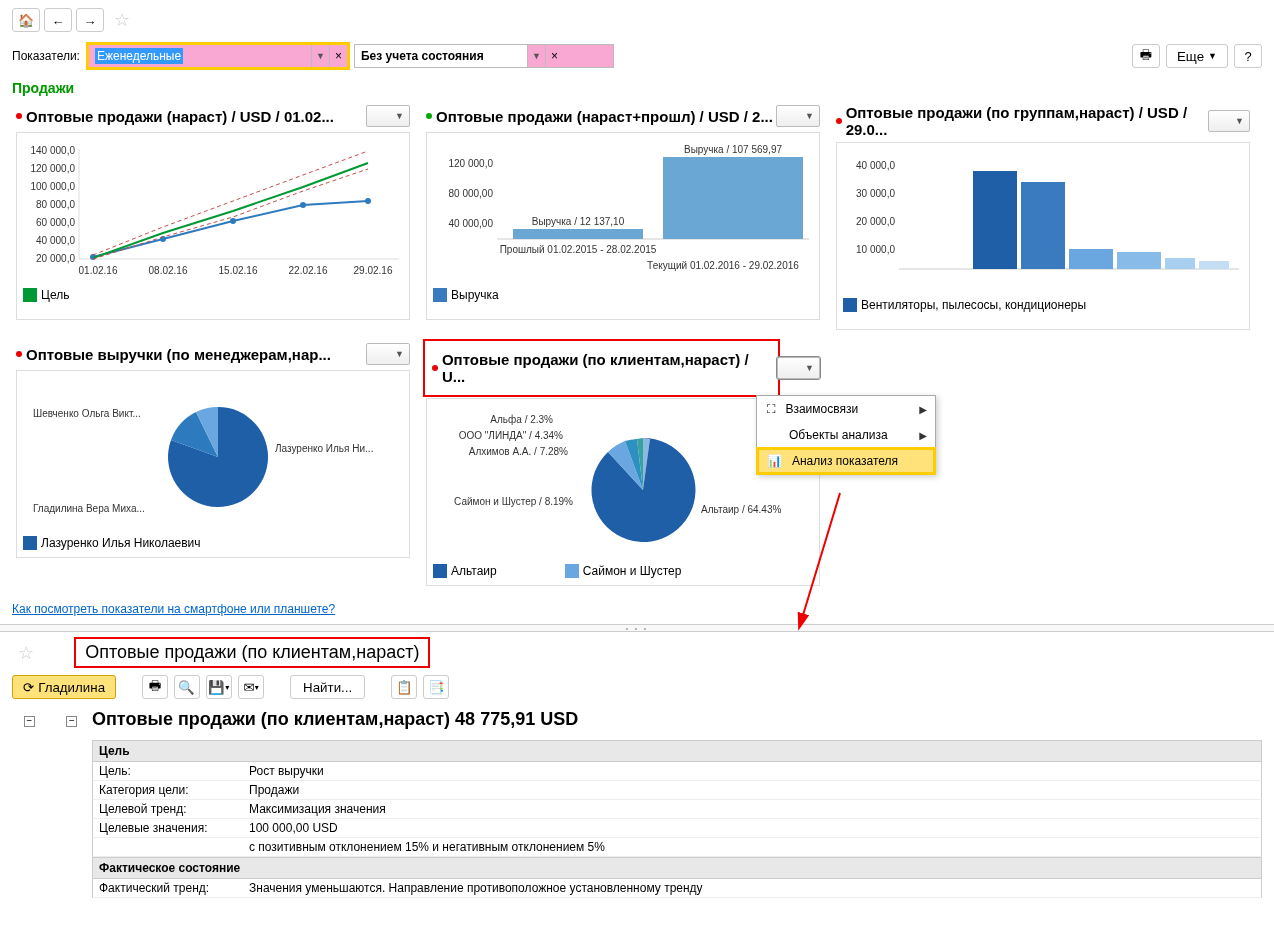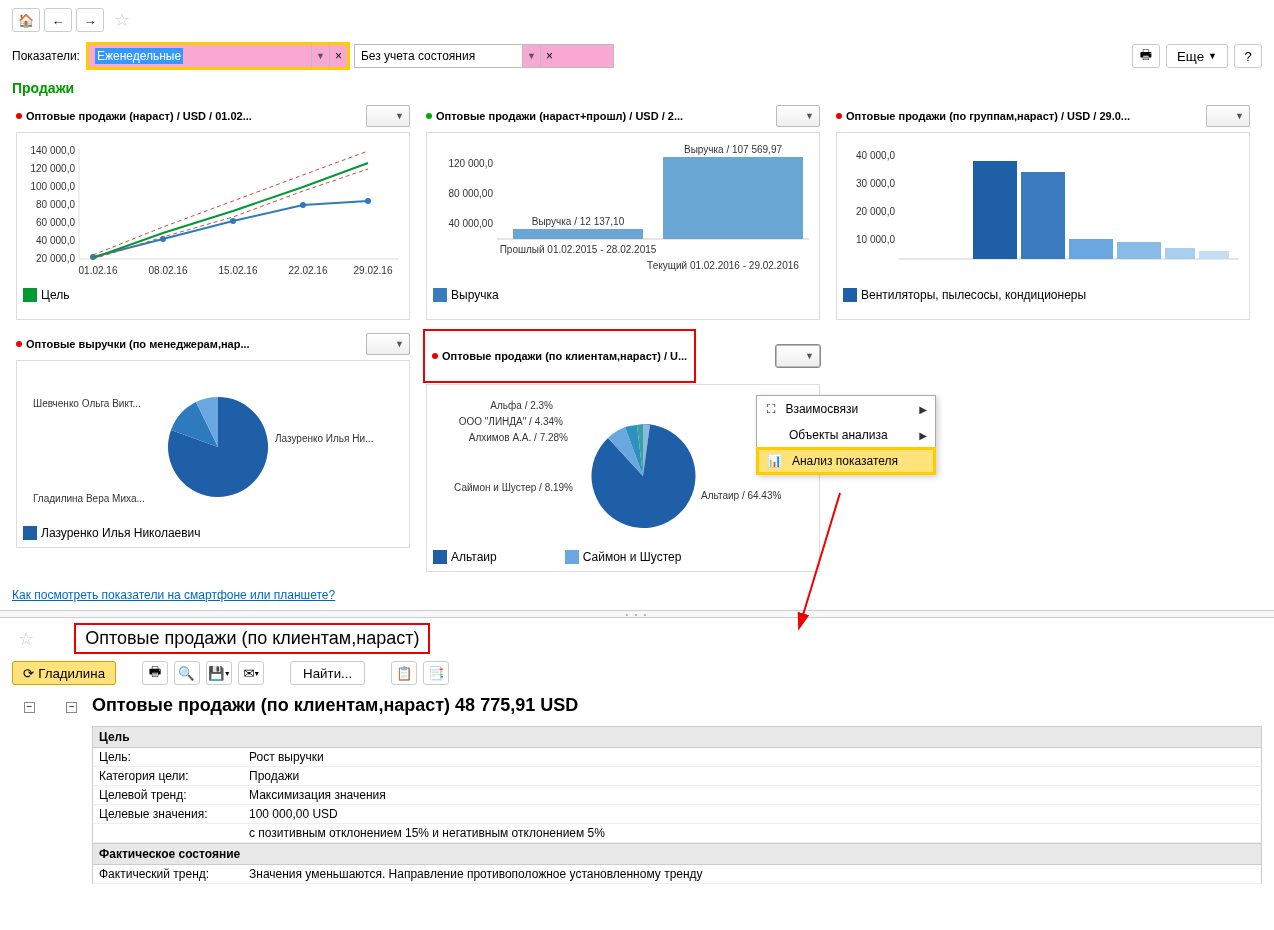--- a/index.html
+++ b/index.html
@@ -8,37 +8,37 @@
 
 .top-bar { display: flex; align-items: center; padding: 8px 12px; gap: 4px; }
 .icon-btn { background: #fff; border: 1px solid #ccc; border-radius: 3px; height: 24px; min-width: 28px; display: inline-flex; align-items: center; justify-content: center; cursor: pointer; font-size: 13px; }
 .star { color: #ccc; font-size: 18px; margin: 0 6px; cursor: pointer; }
 .page-title { font-size: 20px; font-weight: normal; margin-left: 6px; }
 
 
 .filter-row { display: flex; align-items: center; padding: 4px 12px 8px 12px; gap: 6px; }
 .filter-label { margin-right: 2px; }
 .combo { display: flex; align-items: center; border: 1px solid #bbb; background: #f9a8d4; height: 24px; }
-.combo input { border: none; outline: none; padding: 2px 6px; height: 100%; font-size: 12px; }
+.combo input { border: none; outline: none; padding: 2px 6px; height: 100%; font-size: 12px; font-weight: bold; }
 .combo .dd { border-left: 1px solid #bbb; width: 18px; height: 100%; display: flex; align-items: center; justify-content: center; cursor: pointer; font-size: 9px; color: #555; }
 .combo .clr { border-left: 1px solid #bbb; width: 18px; height: 100%; display: flex; align-items: center; justify-content: center; cursor: pointer; }
 .highlight-yellow { outline: 3px solid #ffcc00; outline-offset: -1px; }
 .highlight-red { outline: 2px solid #e00; outline-offset: 1px; }
 .selected-text { background: #3399ff; color: #fff; padding: 1px 2px; }
 .spacer { flex: 1; }
 .more-btn { background: #fff; border: 1px solid #ccc; border-radius: 3px; height: 24px; padding: 0 10px; display: inline-flex; align-items: center; gap: 4px; cursor: pointer; }
 
 
 .section-h { color: #009900; font-weight: bold; font-size: 14px; padding: 4px 12px; }
 
 
 .grid { display: flex; flex-wrap: wrap; gap: 0; padding: 0 8px; }
 .card { width: 410px; padding: 4px 8px 8px 8px; position: relative; }
 .card-head { display: flex; align-items: center; justify-content: space-between; margin-bottom: 4px; min-height: 24px; }
-.card-title { font-size: 11px; display: flex; align-items: center; gap: 4px; }
+.card-title { font-size: 15px; display: flex; align-items: center; gap: 4px; }
 .dot { width: 6px; height: 6px; border-radius: 3px; display: inline-block; }
 .dot.green { background: #0a0; }
 .dot.red { background: #e00; }
 .card-dd { border: 1px solid #bbb; background: linear-gradient(#fff,#eee); width: 44px; height: 22px; display: flex; align-items: center; justify-content: flex-end; padding-right: 5px; cursor: pointer; font-size: 9px; color: #555; border-radius: 2px; }
 .chart-box { border: 1px solid #ddd; height: 188px; padding: 6px; position: relative; background: #fff; }
 .legend { display: flex; align-items: center; gap: 4px; margin-top: 6px; font-size: 12px; }
 .legend .sw { width: 14px; height: 14px; display: inline-block; }
 
 
 .ctx-menu { position: absolute; left: 756px; top: 395px; background: #fff; border: 1px solid #aaa; box-shadow: 2px 2px 6px rgba(0,0,0,.2); width: 180px; z-index: 100; }
@@ -245,21 +245,21 @@
       </svg>
       <div class="legend">
           <span class="sw" style="background:#1f5fa8"></span>
           <span>Лазуренко Илья Николаевич</span>
         </div>
     </div>
   </div>
 
   <div class="card">
     <div class="card-head">
-      <div class="card-title highlight-red" style="padding:18px 6px">
+      <div class="card-title highlight-red" style="padding:9px 6px">
           <span class="dot red"></span>
           <b>Оптовые продажи (по клиентам,нараст) / U...</b>
         </div>
       <div class="card-dd" style="outline:1px solid #888">▼</div>
     </div>
     <div class="chart-box">
       <svg width="100%" height="150" viewBox="0 0 380 150">
         <g transform="translate(210,85)">
           <path d="M0,0 L0,-52 A52,52 0 1 1 -35,-38 Z" fill="#1f5fa8"></path>
           <path d="M0,0 L-35,-38 A52,52 0 0 1 -18,-49 Z" fill="#6aa7e0"></path>

